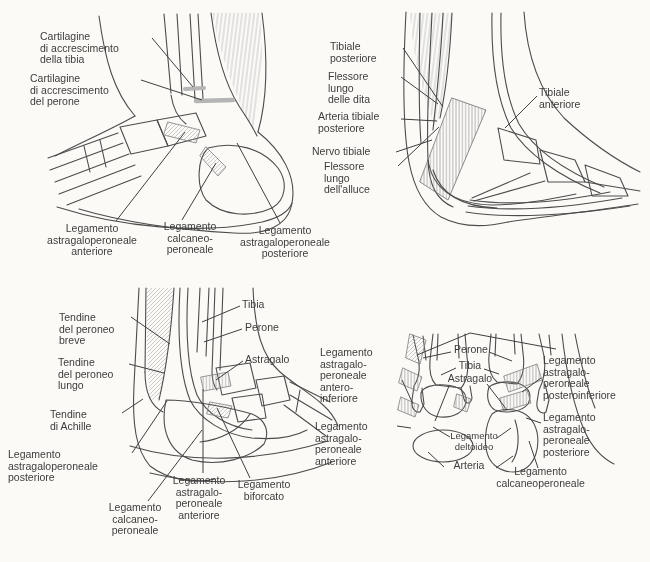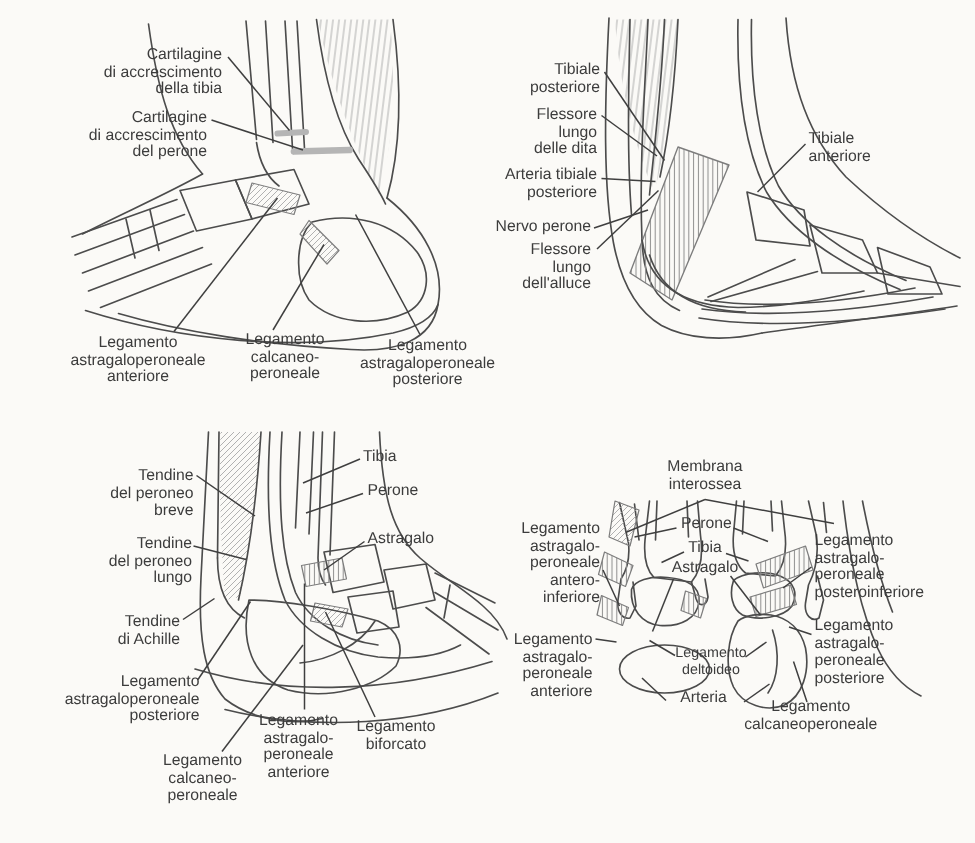--- a/index.html
+++ b/index.html
@@ -2,21 +2,21 @@
 <html><head>
 <meta charset="utf-8">
 <style>
   html,body{margin:0;padding:0;}
   body{width:650px;height:562px;background:#fbfaf7;position:relative;overflow:hidden;
        font-family:"Liberation Sans", sans-serif;}
   #stage{position:absolute;left:0;top:0;width:650px;height:562px;}
   svg{position:absolute;left:0;top:0;}
   .lbl{position:absolute;font-size:10.5px;line-height:11.5px;color:#3c3c3c;
        white-space:pre-line;letter-spacing:0;}
-  .r{text-align:right}
+  .r{}
   .c{text-align:center}
   .l{text-align:left}
   .s{font-size:9.5px;line-height:10.5px}
 </style>
 </head>
 <body>
 
 <div id="stage">
 
 <svg width="650" height="562" viewBox="0 0 650 562">
@@ -219,21 +219,21 @@
 astragaloperoneale
 posteriore</div>
 
 <div class="lbl r" style="left:330px;top:41px;width:70px">Tibiale
 posteriore</div>
 <div class="lbl r" style="left:328px;top:71px;width:70px">Flessore
 lungo
 delle dita</div>
 <div class="lbl r" style="left:318px;top:111px;width:80px">Arteria tibiale
 posteriore</div>
-<div class="lbl r" style="left:312px;top:146px;width:82px">Nervo perone</div>
+<div class="lbl r" style="left:312px;top:146px;width:82px">Nervo tibiale</div>
 <div class="lbl r" style="left:324px;top:161px;width:70px">Flessore
 lungo
 dell'alluce</div>
 <div class="lbl l" style="left:539px;top:87px;width:60px">Tibiale
 anteriore</div>
 
 <div class="lbl r" style="left:59px;top:312px;width:70px">Tendine
 del peroneo
 breve</div>
 <div class="lbl r" style="left:58px;top:357px;width:70px">Tendine
@@ -250,22 +250,20 @@
 <div class="lbl l" style="left:242px;top:299px;width:40px">Tibia</div>
 <div class="lbl l" style="left:245px;top:322px;width:45px">Perone</div>
 <div class="lbl l" style="left:245px;top:354px;width:52px">Astragalo</div>
 <div class="lbl c" style="left:159px;top:475px;width:80px">Legamento
 astragalo-
 peroneale
 anteriore</div>
 <div class="lbl c" style="left:224px;top:479px;width:80px">Legamento
 biforcato</div>
 
-<div class="lbl c" style="left:429px;top:306px;width:82px">Membrana
-interossea</div>
 <div class="lbl c" style="left:431px;top:344px;width:80px">Perone</div>
 <div class="lbl c" style="left:430px;top:360px;width:80px">Tibia</div>
 <div class="lbl c" style="left:430px;top:373px;width:80px">Astragalo</div>
 <div class="lbl r" style="left:320px;top:347px;width:80px">Legamento
 astragalo-
 peroneale
 antero-
 inferiore</div>
 <div class="lbl r" style="left:315px;top:421px;width:80px">Legamento
 astragalo-

